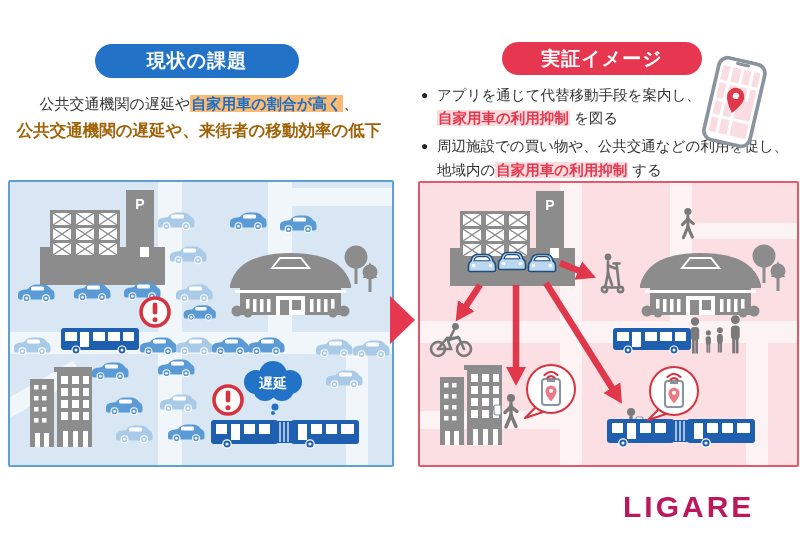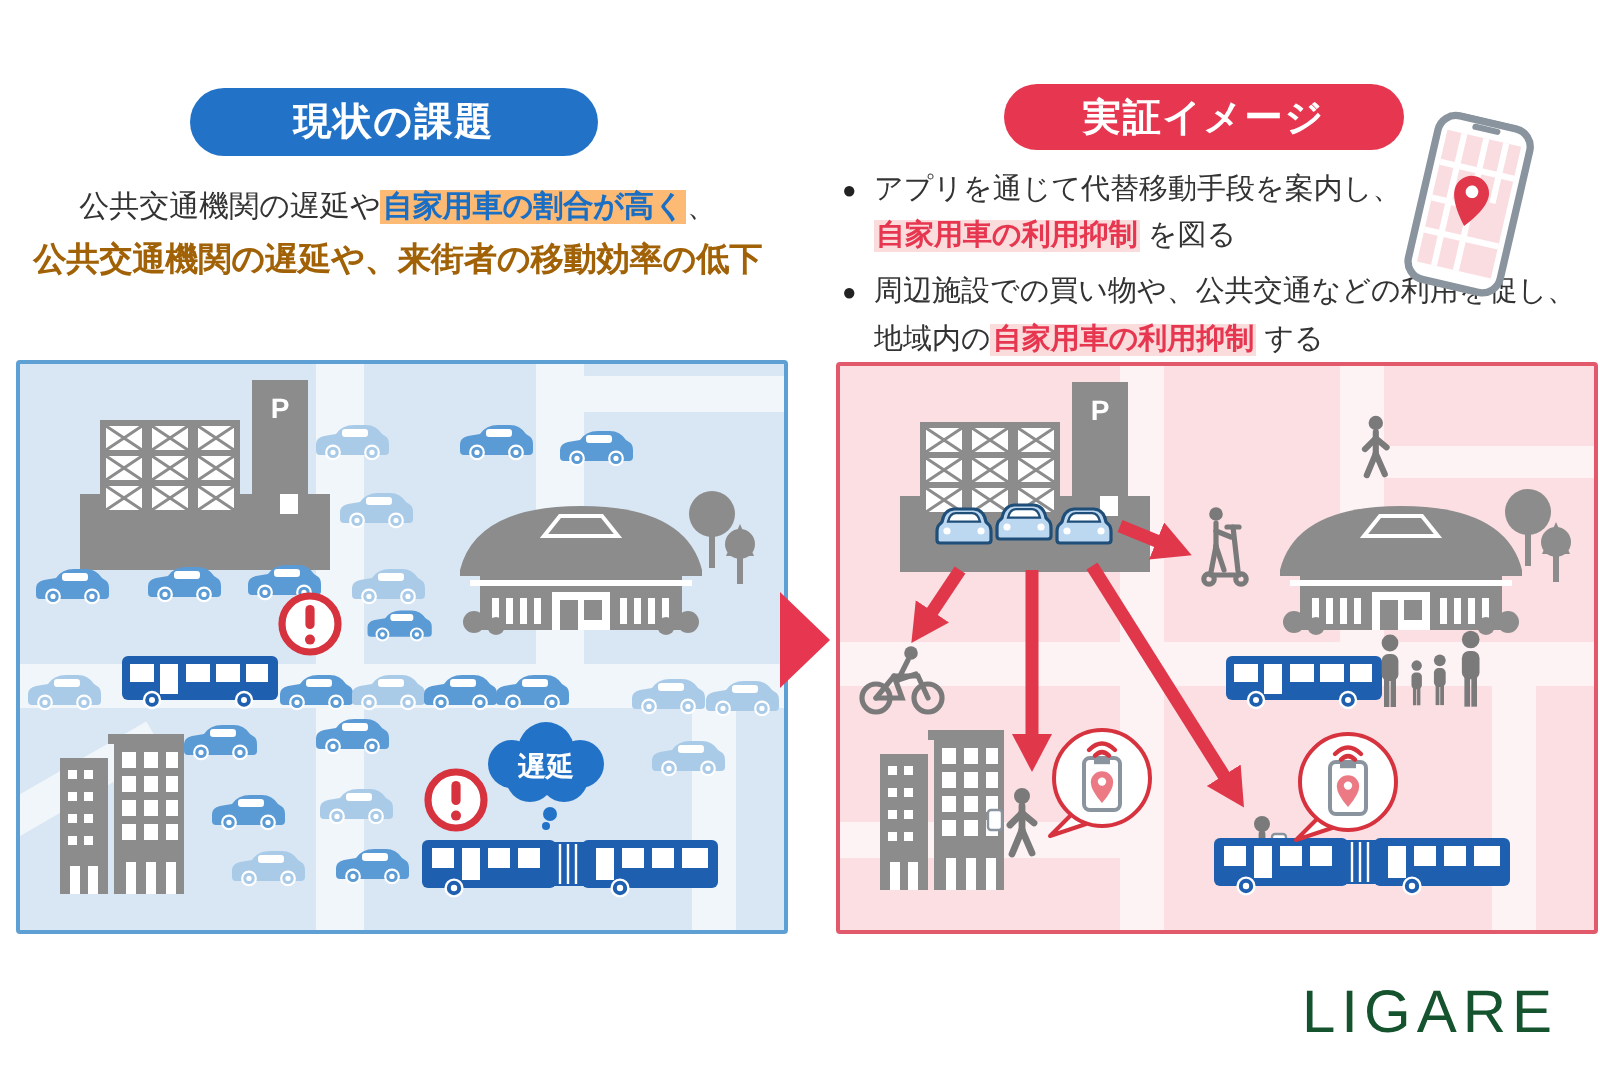--- a/index.html
+++ b/index.html
@@ -16,22 +16,22 @@
   .ln3{color:#a16207;font-weight:bold;font-size:16.5px;margin-top:1px;}
   .right-text{position:absolute;left:421px;top:84px;width:372px;font-size:14.5px;line-height:1.6;}
   .brow{display:flex;margin-bottom:5px;}
   .bdot{flex:0 0 16px;font-size:12px;line-height:23px;color:#222;}
   .panel{position:absolute;border-radius:2px;}
   #panel-left{left:8px;top:180px;width:382px;height:283px;border:2.5px solid #5E9FD4;background:#D9E7F4;}
   #panel-right{left:418px;top:181px;width:377px;height:282px;border:2.5px solid #E2596B;background:#FBDFE3;}
   .mid-arrow{position:absolute;left:390px;top:296px;width:0;height:0;
              border-left:25px solid #E73750;border-top:24px solid transparent;border-bottom:24px solid transparent;}
   .phone-wrap{position:absolute;left:708px;top:58px;transform:rotate(13deg);}
-  .watermark{position:absolute;left:651px;top:490px;font-size:30px;font-weight:normal;
-             color:#14532d;letter-spacing:3px;}
+  .watermark{position:absolute;left:623px;top:490px;font-size:30px;font-weight:bold;
+             color:#be185d;letter-spacing:3px;}
   svg text{font-family:"Liberation Sans","DejaVu Sans",sans-serif;}
 </style>
 </head>
 <body>
 
 <div class="canvas">
 
   <svg width="0" height="0" style="position:absolute" aria-hidden="true">
     <defs>
       <g id="car">

